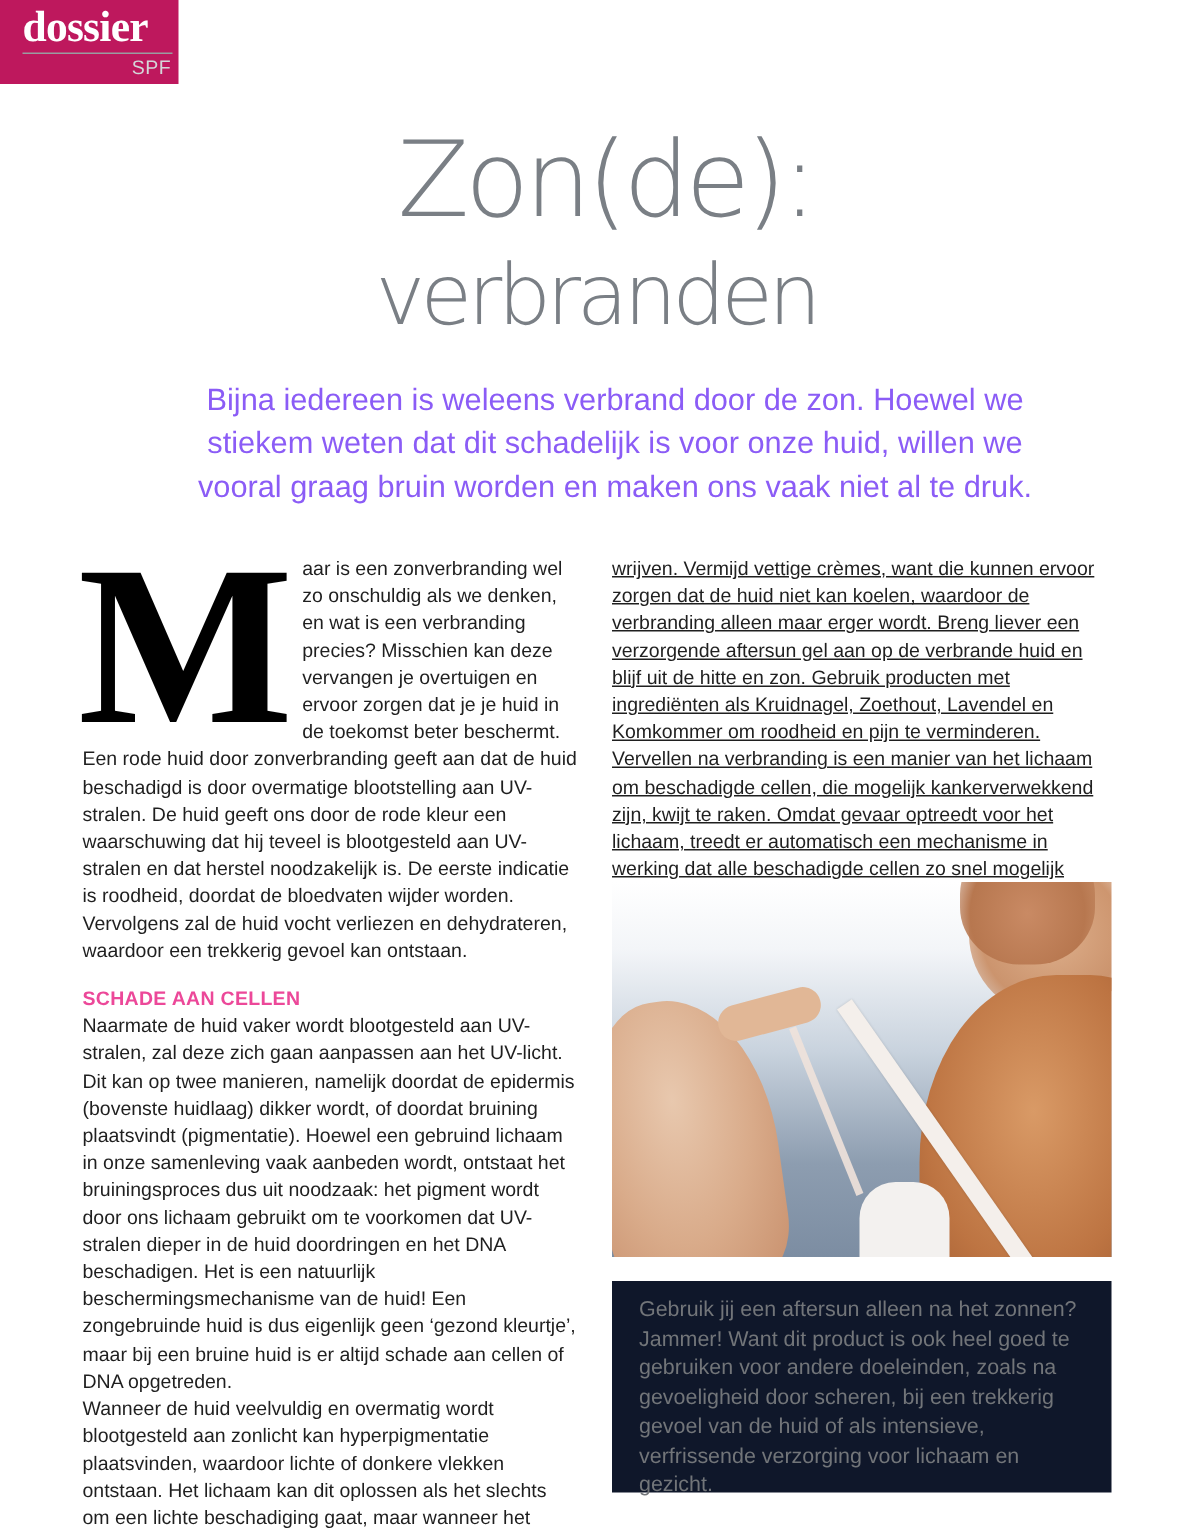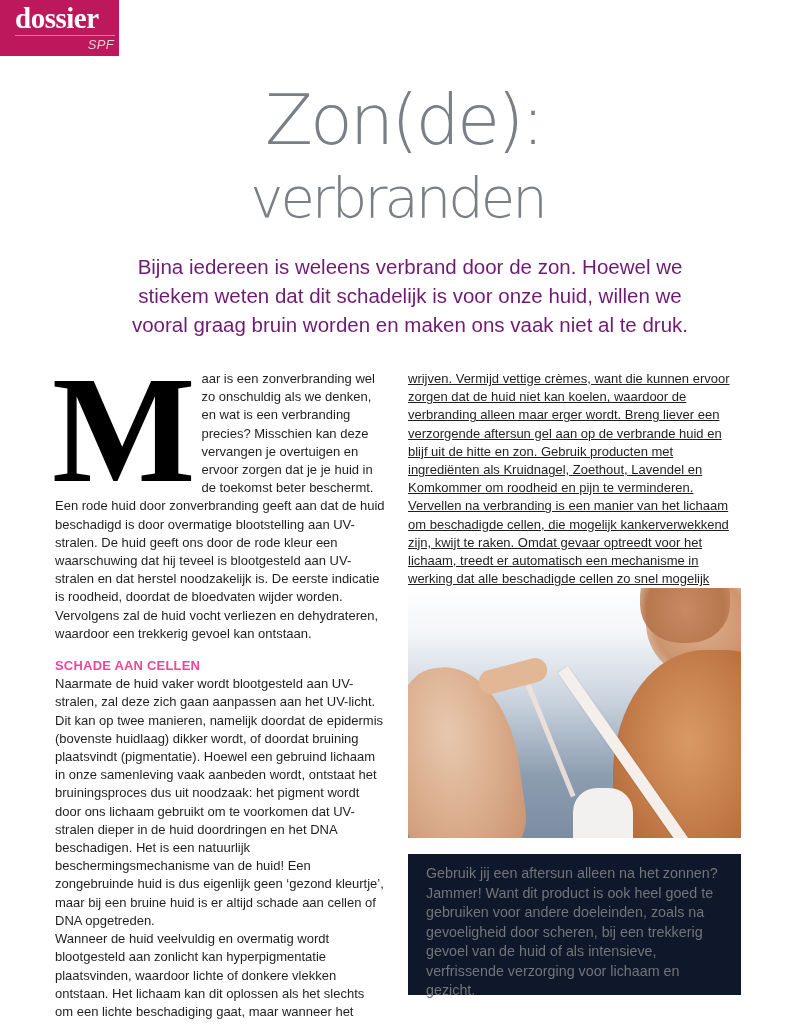--- a/index.html
+++ b/index.html
@@ -2,29 +2,29 @@
 <html><head>
 <meta charset="utf-8">
 <style>
   html, body { margin:0; padding:0; background:#ffffff; }
   body { width:789px; height:1024px; position:relative; overflow:hidden;
          font-family:"Liberation Sans", sans-serif; color:#1a1a1a; }
   .badge { position:absolute; left:0; top:0; width:119px; height:56px; background:#be185d; }
   .badge .word { position:absolute; left:15px; top:2px; font-family:"Liberation Serif", serif;
                  font-weight:bold; font-size:29px; color:#ffffff; letter-spacing:-0.5px; line-height:32px; }
   .badge .rule { position:absolute; left:15px; top:35px; width:100px; height:1px; background:#9a9ca0; }
-  .badge .sub { position:absolute; right:5px; top:37px; font-size:13px; color:#d4d6d9; line-height:15px; letter-spacing:0.3px;font-style:italic; }
+  .badge .sub { position:absolute; right:5px; top:37px; font-size:13px; color:#d4d6d9; line-height:15px; letter-spacing:0.3px; }
 
   .title { position:absolute; left:0; width:789px; text-align:center; color:#7a7f85;
            font-family:"DejaVu Sans", sans-serif; font-weight:200; letter-spacing:-3px; }
   .title.l1 { top:78px; font-size:70px; line-height:84px; padding-left:18px; box-sizing:border-box; }
   .title.l2 { top:156px; font-size:56px; line-height:84px; padding-left:6px; box-sizing:border-box; }
 
   .intro { position:absolute; left:120px; width:580px; top:252px; text-align:center;
-           font-size:20.5px; line-height:29px; color:#701a75; }
+           font-size:20.5px; line-height:29px; color:#8b5cf6; }
 
   .col { position:absolute; font-size:13px; line-height:18.2px; color:#1f1f1f; }
   .col p { margin:0; }
   .col-left { left:55px; top:370px; width:330px; }
   .col-right { left:408px; top:370px; width:333px;text-decoration:underline; }
   .dropcap { float:left; font-family:"Liberation Serif", serif; font-weight:bold;
              font-size:152px; line-height:112px; height:112px; margin:0 6px -4px -3px; color:#000; padding-top:4px; }
   .heading { font-weight:bold; color:#ec4899; margin-top:14px !important; letter-spacing:0.2px; }
 
   .photo { position:absolute; left:408px; top:588px; width:333px; height:250px; overflow:hidden;

